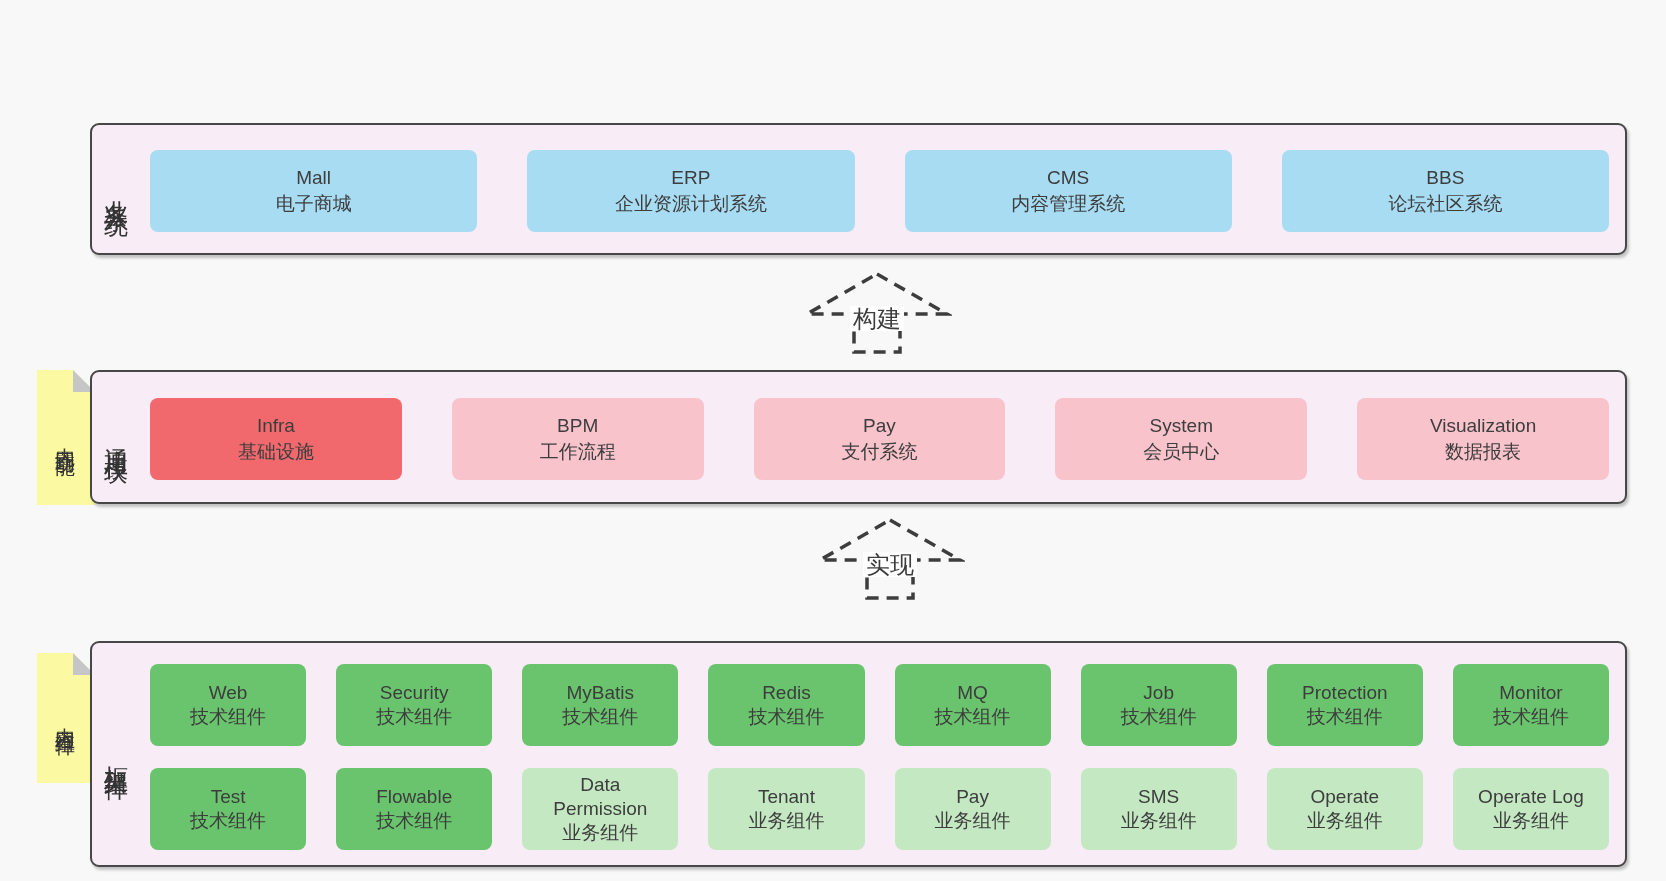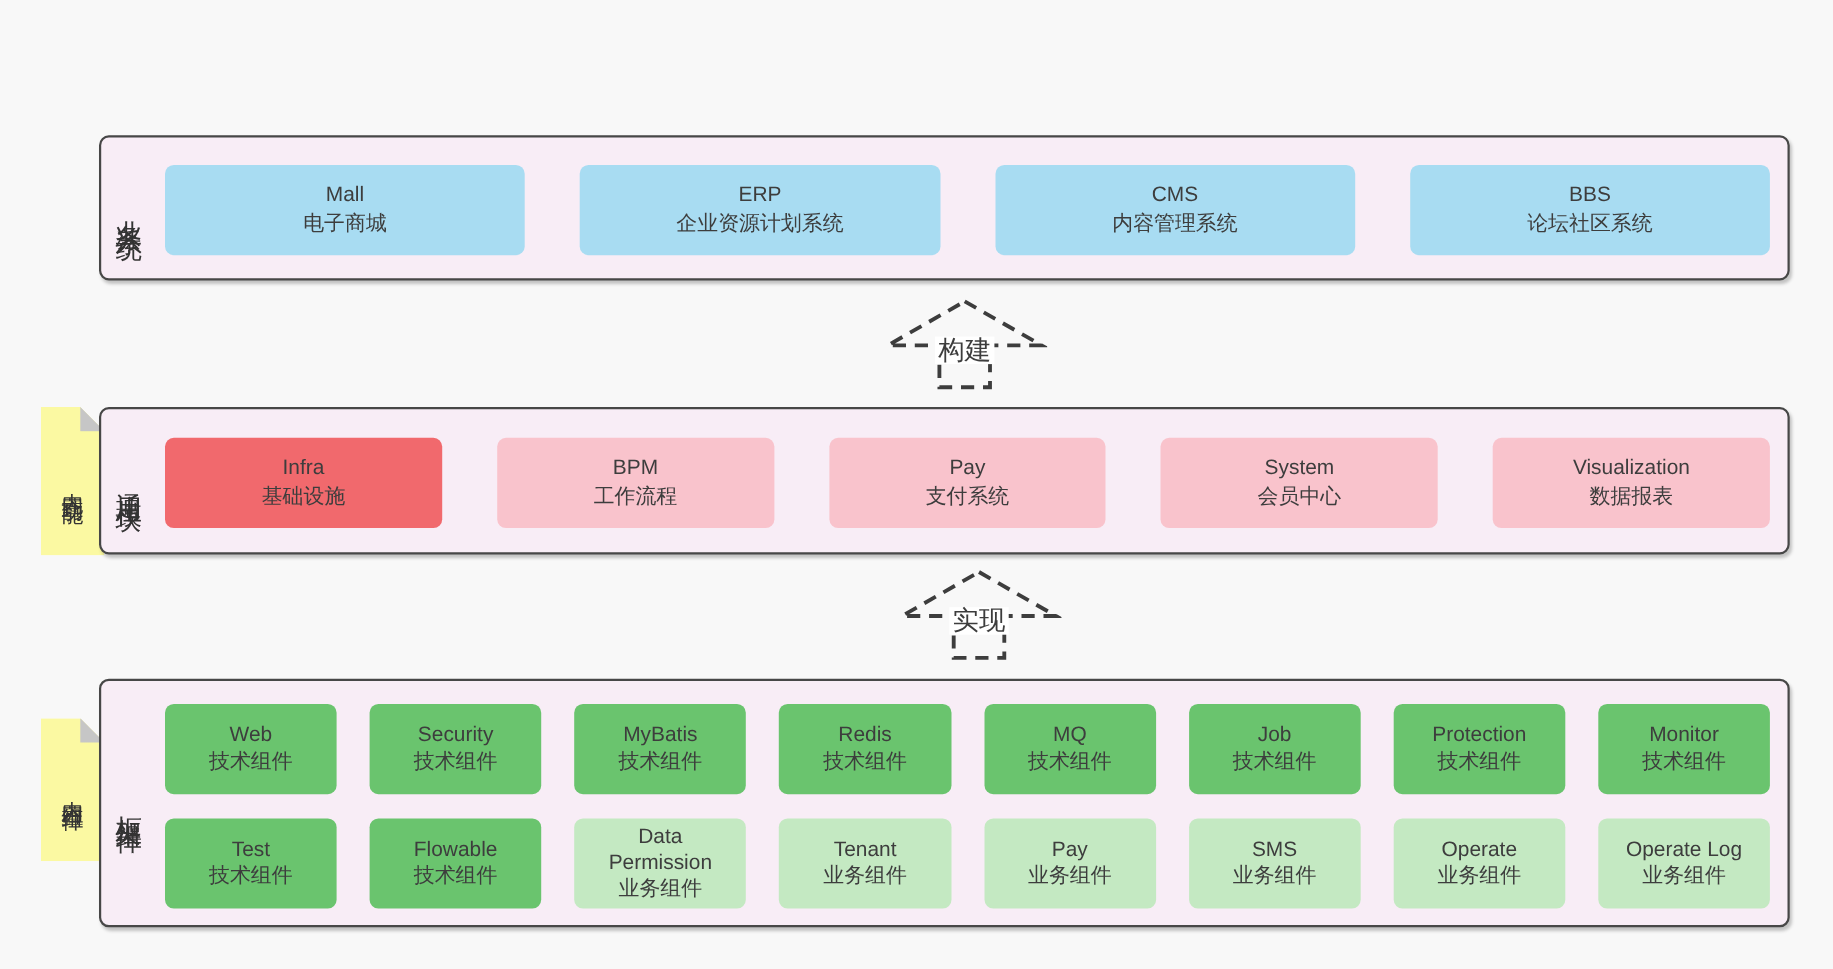--- a/index.html
+++ b/index.html
@@ -17,21 +17,21 @@
     left:90px;width:1537px;
     background:var(--layer-bg,#f8edf6);
     border:2px solid var(--layer-border,#474747);
     border-radius:9px;
     box-shadow:2px 3px 3px rgba(0,0,0,0.22);
     box-sizing:border-box;
     z-index:2;
   }
   #layer-business{top:123px;height:132px;}
   #layer-modules {top:370px;height:134px;}
-  #layer-components{top:617px;height:226px;}
+  #layer-components{top:641px;height:226px;}
 
   .vlabel{
     position:absolute;left:8px;top:0;bottom:0;
     display:flex;align-items:center;justify-content:center;
     writing-mode:vertical-rl;text-orientation:upright;
     font-size:24px;letter-spacing:4px;color:#333;
     white-space:nowrap;
   }
   .boxes{
     position:absolute;left:58px;right:16px;

